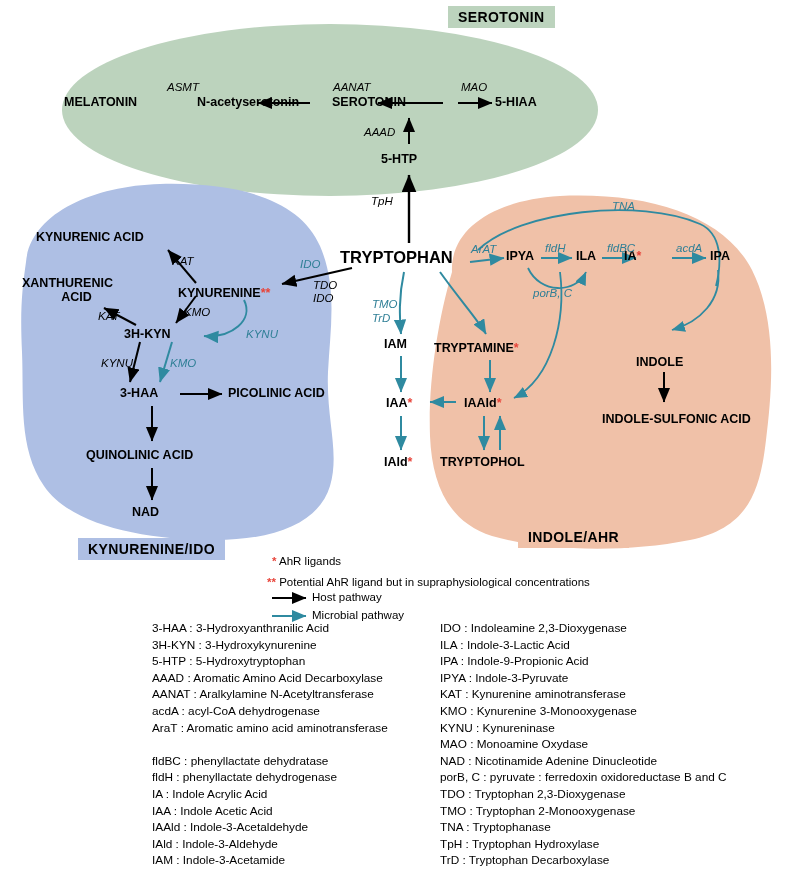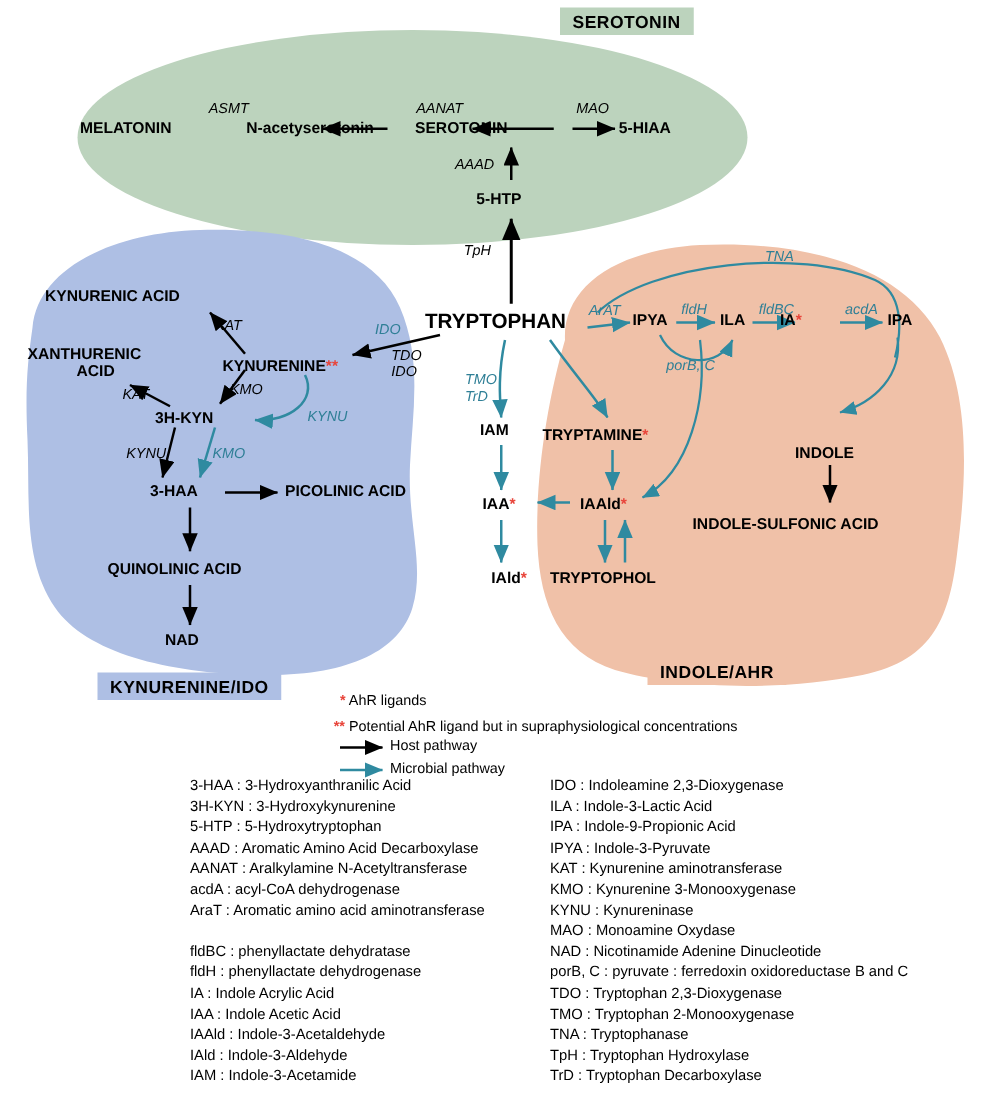--- a/index.html
+++ b/index.html
@@ -285,24 +285,24 @@
   </div>
   <div class="lbl" style="left:636px; top:355px;">
     <span>INDOLE</span>
   </div>
   <div class="lbl" style="left:386px; top:396px;">
     <span>IAA</span><span class="star">*</span>
   </div>
   <div class="lbl" style="left:464px; top:396px;">
     <span>IAAld</span><span class="star">*</span>
   </div>
-  <div class="lbl" style="left:554px; top:412px;">
+  <div class="lbl" style="left:602px; top:412px;">
     <span>INDOLE-SULFONIC ACID</span>
   </div>
-  <div class="lbl" style="left:393px; top:455px;">
+  <div class="lbl" style="left:384px; top:455px;">
     <span>IAld</span><span class="star">*</span>
   </div>
   <div class="lbl" style="left:440px; top:455px;text-align:center;">
     <span>TRYPTOPHOL</span>
   </div>
 
   <div class="enz micro" style="left:612px; top:200px;">
     <span>TNA</span>
   </div>
   <div class="enz micro" style="left:471px; top:243px;">

